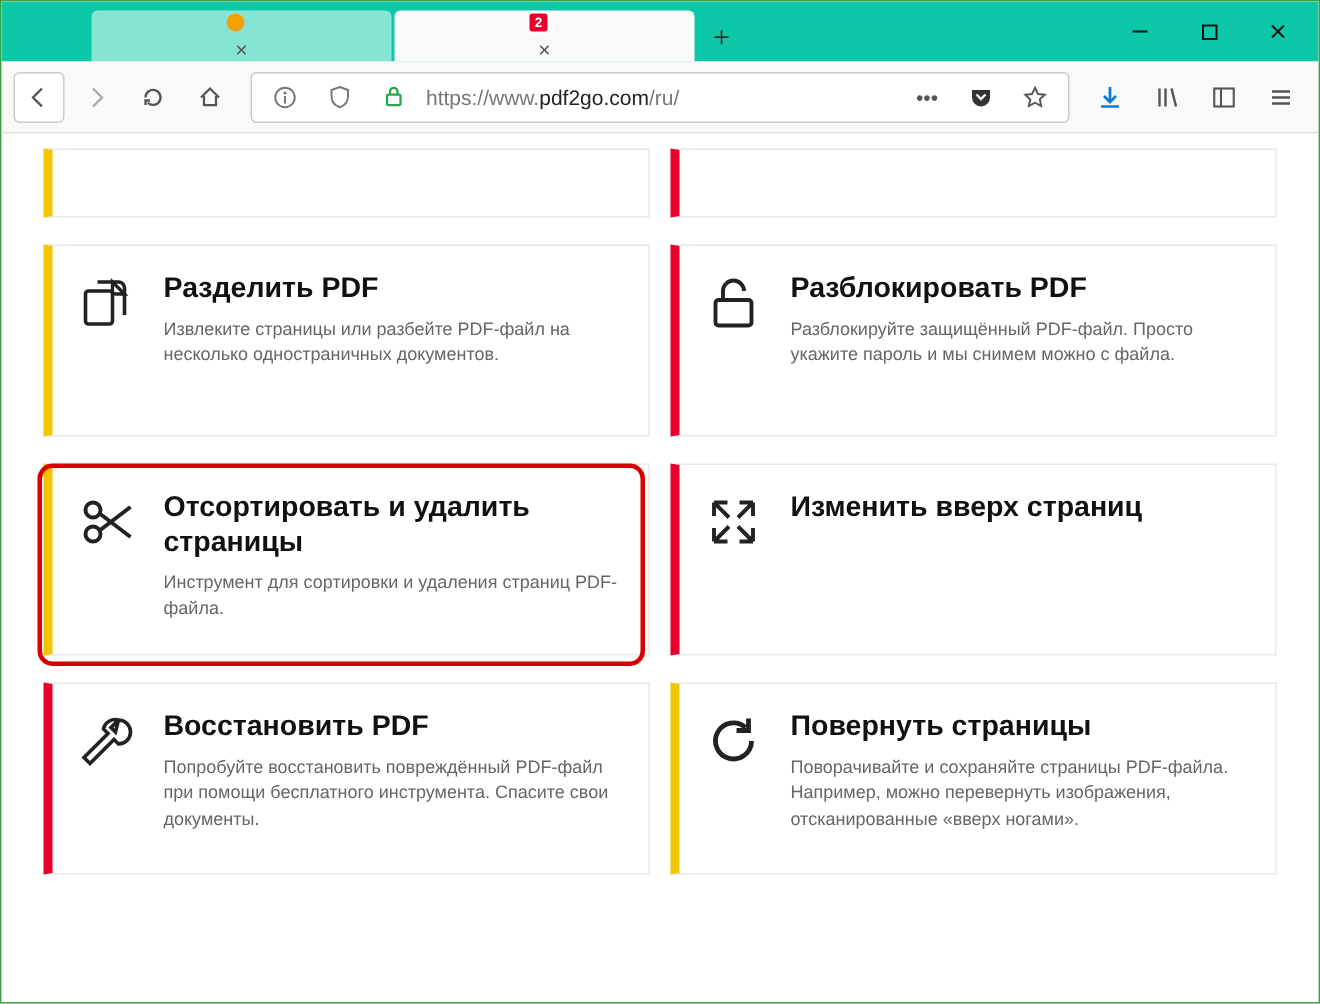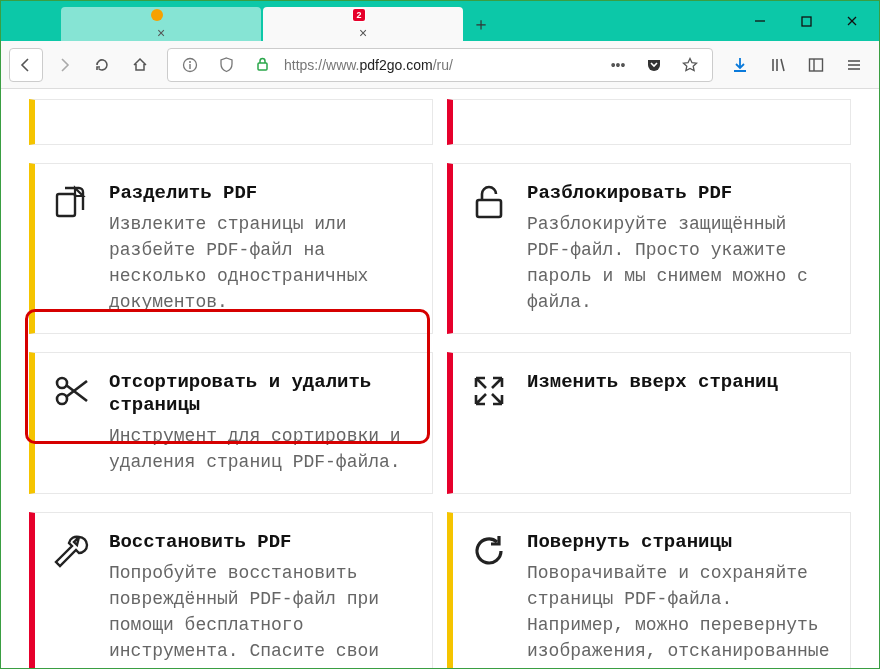--- a/index.html
+++ b/index.html
@@ -66,21 +66,20 @@
   margin: 0 6px;
 }
 .urlbar .urltext { flex:1; color:#777; white-space:nowrap; overflow:hidden; }
 .urlbar .urltext .domain { color:#222; }
 .iconbtn { width:28px; height:28px; display:flex; align-items:center; justify-content:center; color:#555; }
 .content {
   height: calc(669px - 40px - 48px);
   overflow-y: scroll;
   background:#fff;
   position:relative;
-  font-family:Liberation Mono, monospace;
 }
 .content::-webkit-scrollbar { width:16px; }
 .content::-webkit-scrollbar-track { background:#f0f0f0; }
 .content::-webkit-scrollbar-thumb { background:#c8c8c8; }
 .grid {
   display:grid;
   grid-template-columns: 1fr 1fr;
   gap: 18px 14px;
   padding: 0 28px 24px 28px;
 }
@@ -100,21 +99,21 @@
   min-height: 128px;
 }
 .card.yellow, .stub.yellow { border-left-color:#f5c400; }
 .card.red, .stub.red { border-left-color:#e6002b; }
 .card .cicon {
   width: 44px; min-width:44px; height:44px;
   display:flex; align-items:flex-start; justify-content:center;
   color:#222;
 }
 .card h3 { font-size: 19px; font-weight:700; color:#111; margin-bottom:6px; line-height:1.2; }
-.card p { font-size: 18px; color:#666; line-height:1.45; }
+.card p { font-size: 12px; color:#666; line-height:1.45; }
 .highlight-box {
   position:absolute;
   border:3px solid #d60000;
   border-radius:10px;
   pointer-events:none;
 }
 svg { display:block; }
 </style>
 </head>
 <body>

